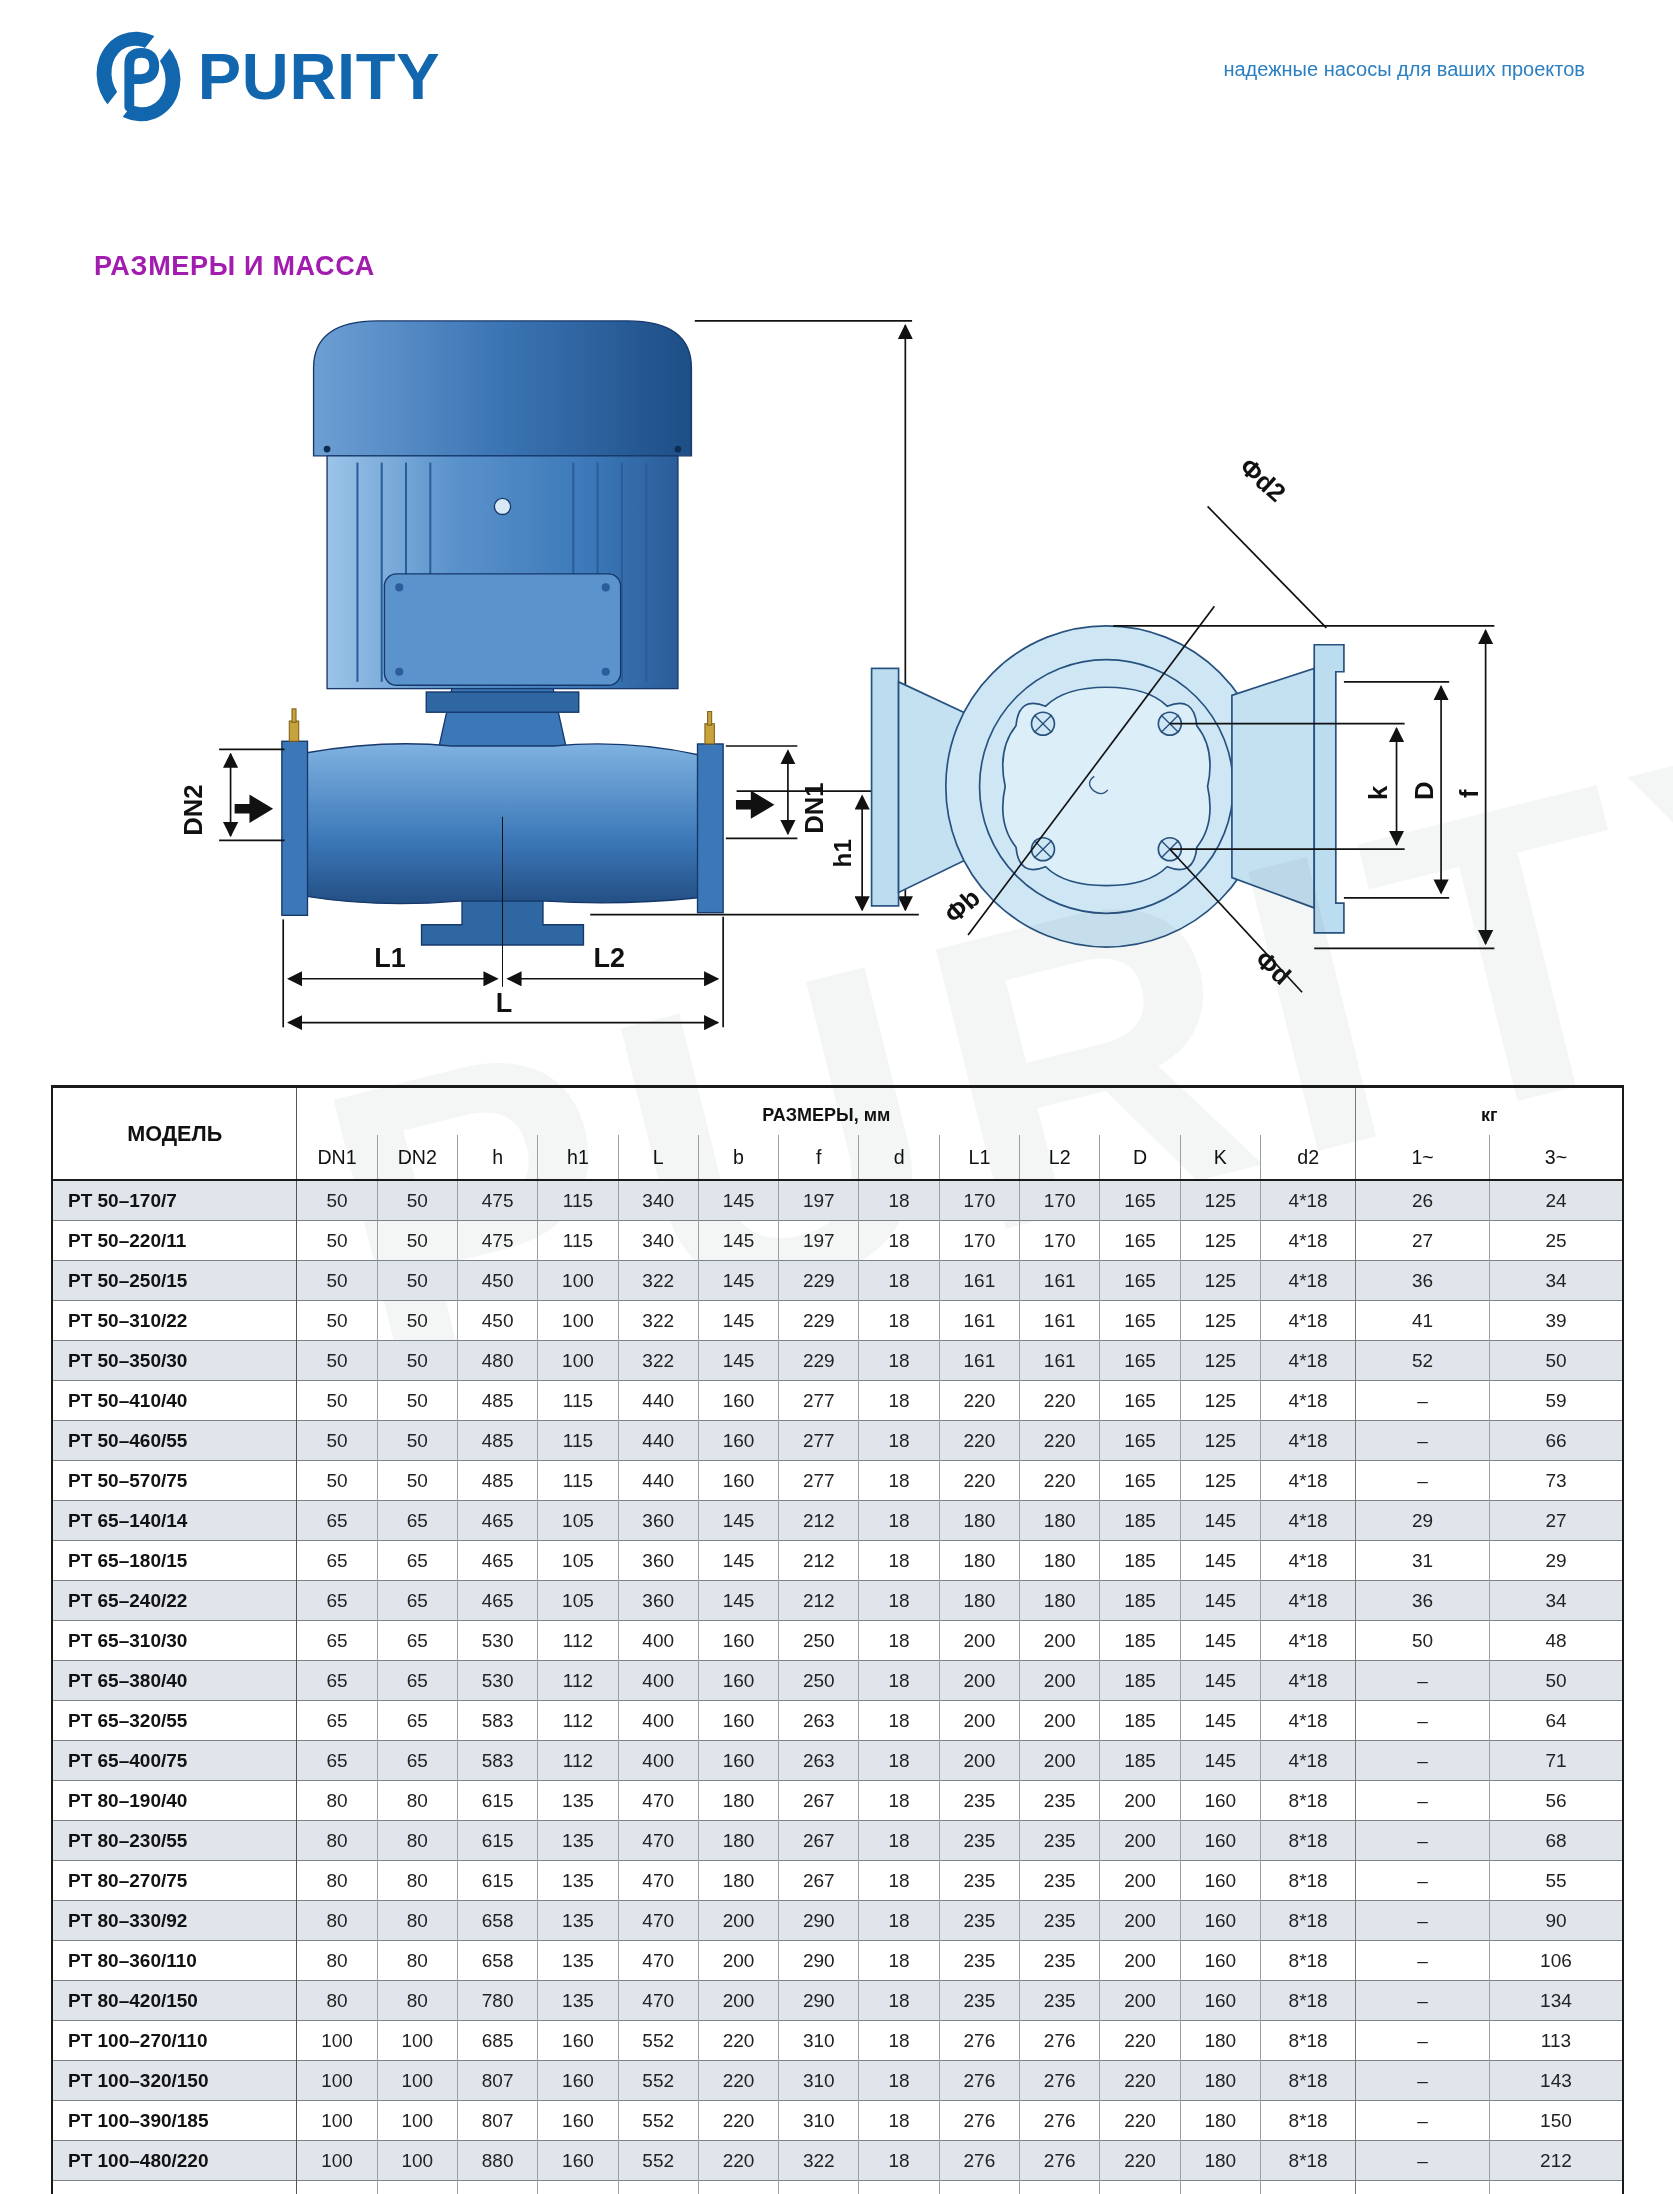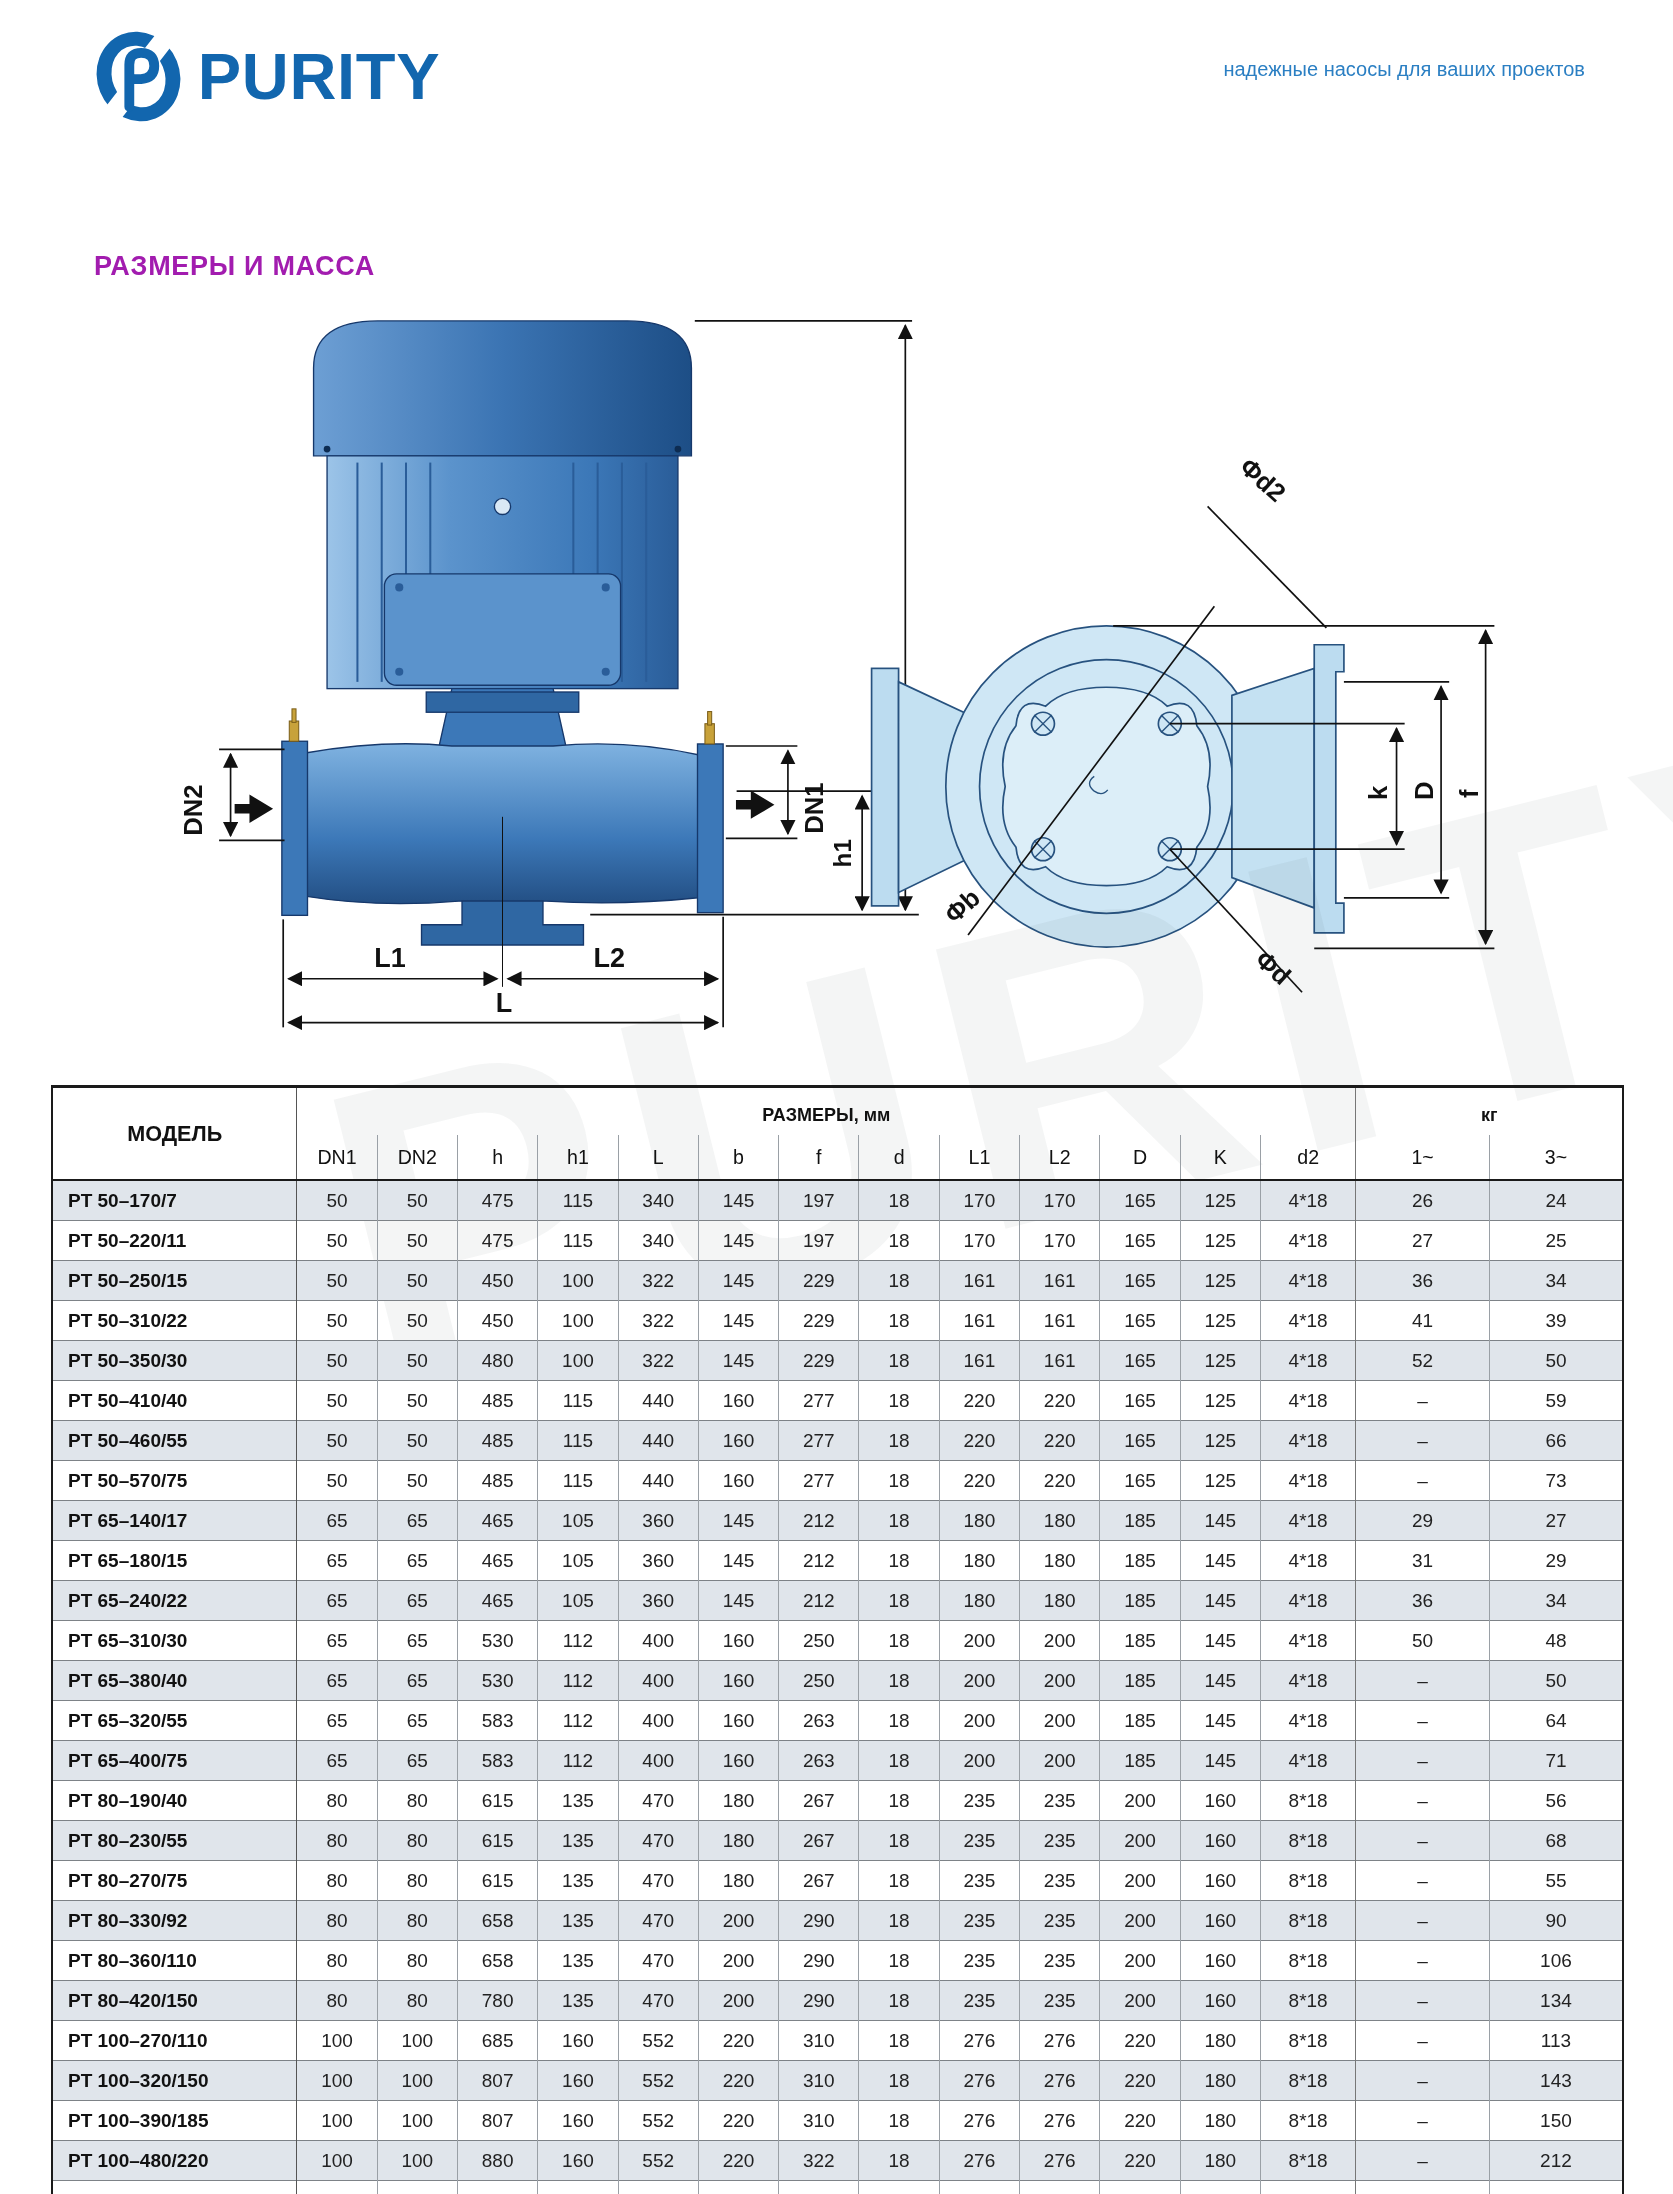--- a/index.html
+++ b/index.html
@@ -424,21 +424,21 @@
           <td>18</td>
           <td>220</td>
           <td>220</td>
           <td>165</td>
           <td>125</td>
           <td>4*18</td>
           <td style="border-left: 1.3px solid rgb(119, 119, 119);">–</td>
           <td>73</td>
         </tr>
         <tr class="shade">
-          <td class="model">PT 65–140/17</td>
+          <td class="model">PT 65–140/14</td>
           <td>65</td>
           <td>65</td>
           <td>465</td>
           <td>105</td>
           <td>360</td>
           <td>145</td>
           <td>212</td>
           <td>18</td>
           <td>180</td>
           <td>180</td>

